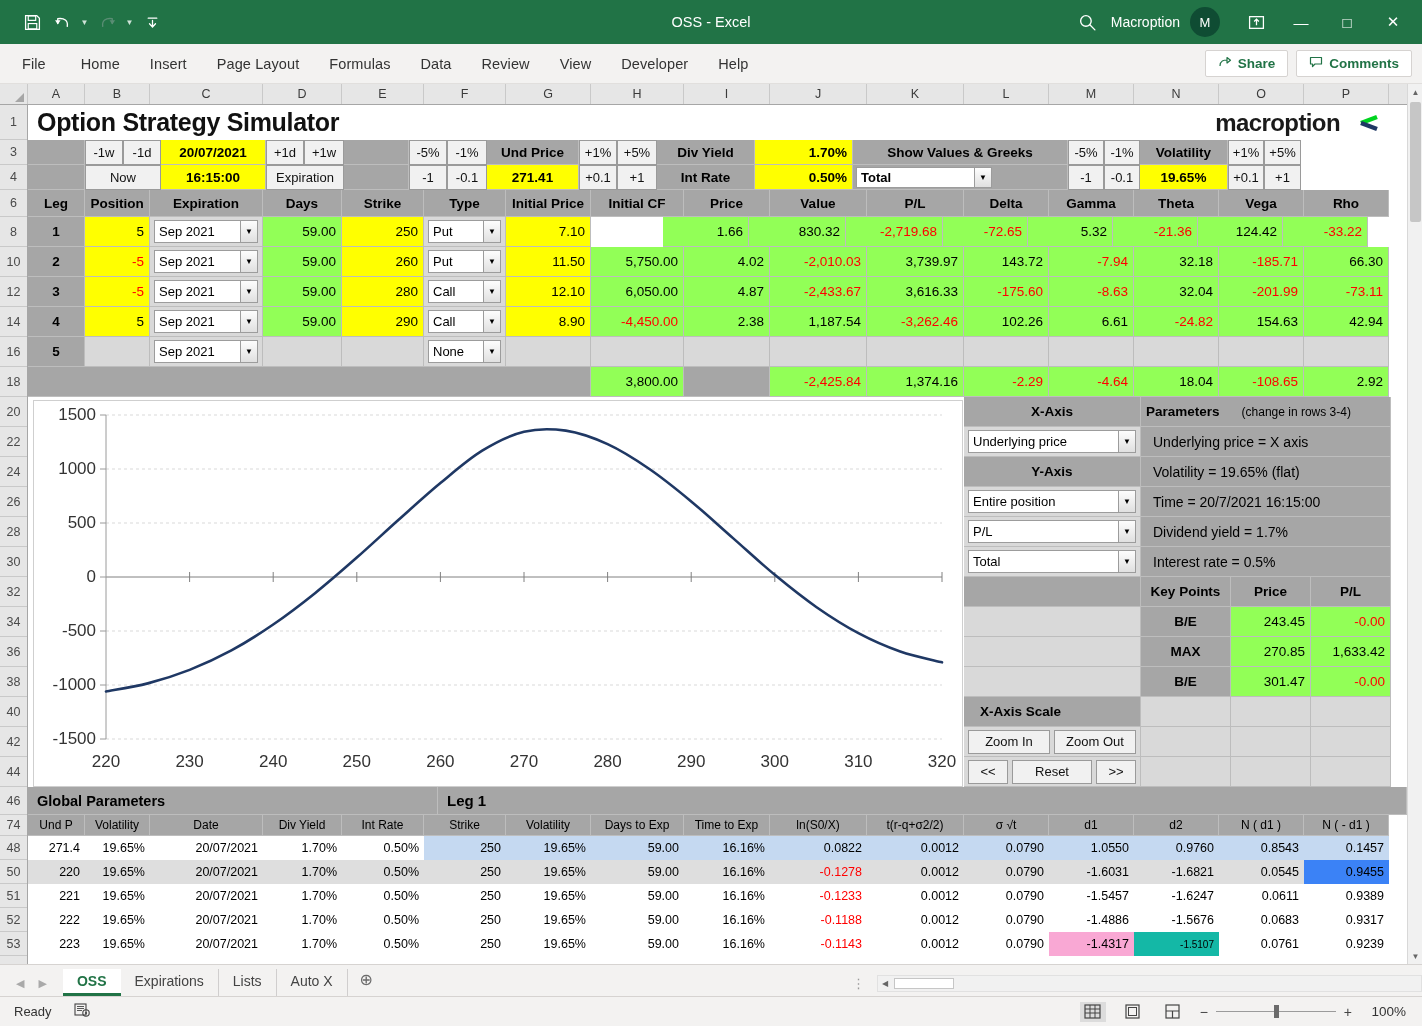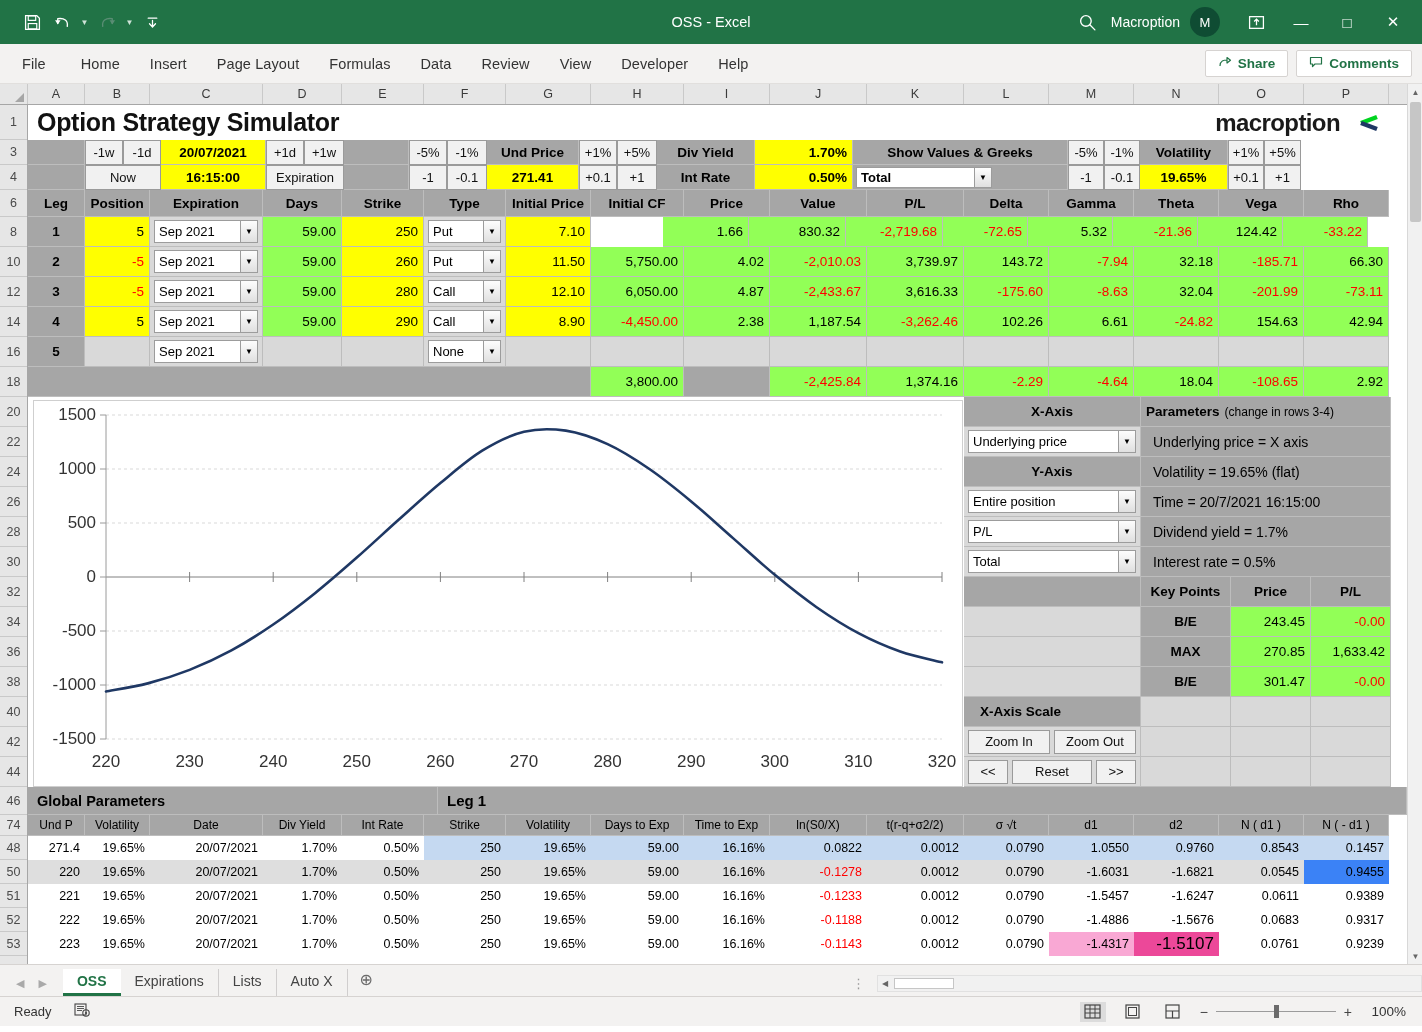--- a/index.html
+++ b/index.html
@@ -573,21 +573,21 @@
               <line x1="908" y1="171" x2="908" y2="181" stroke="#808080" stroke-width="1"></line>
               <text x="908" y="366" text-anchor="middle" font-size="17" fill="#333" font-family="&quot;Liberation Sans&quot;, sans-serif">320</text>
               <path d="M72,290.48 C78.96666666666667,289.13 99.86666666666667,285.98 113.80000000000001,282.38 C127.73333333333335,278.78 141.66666666666669,274.37 155.60000000000002,268.88 C169.53333333333336,263.39 183.46666666666664,257 197.39999999999998,249.44 C211.33333333333331,241.88 225.26666666666668,233.05999999999997 239.20000000000002,223.51999999999998 C253.13333333333335,213.98 267.06666666666666,203.36 281,192.20000000000002 C294.93333333333334,181.04000000000002 308.8666666666666,168.8 322.79999999999995,156.56 C336.7333333333333,144.32 350.66666666666663,131.18 364.59999999999997,118.75999999999999 C378.5333333333333,106.33999999999999 392.4666666666667,93.55999999999999 406.40000000000003,82.03999999999999 C420.33333333333337,70.52 434.26666666666665,58.19 448.2,49.64 C462.1333333333333,41.09 476.06666666666666,34.07 490,30.74 C503.93333333333334,27.409999999999997 517.8666666666667,27.59 531.8,29.66 C545.7333333333332,31.73 559.6666666666665,36.769999999999996 573.5999999999999,43.16 C587.5333333333333,49.55 601.4666666666667,58.46 615.4,68 C629.3333333333333,77.54 643.2666666666667,88.88000000000001 657.1999999999999,100.4 C671.1333333333332,111.92 685.0666666666666,124.88000000000001 699,137.12 C712.9333333333334,149.36 726.8666666666668,162.32 740.8000000000001,173.84 C754.7333333333333,185.36 768.6666666666667,196.52 782.6,206.24 C796.5333333333333,215.96 810.4666666666667,224.78 824.4,232.16 C838.3333333333333,239.54 852.2666666666667,245.65999999999997 866.1999999999999,250.51999999999998 C880.1333333333332,255.38 901.0333333333333,259.52 908,261.32" fill="none" stroke="#1F3864" stroke-width="2.6" stroke-linejoin="round" stroke-linecap="round"></path>
             </svg>
         </div>
 
         <div style="width:444px;margin-left:1px;font-size:13.5px">
 
           <div class="r" style="height:30px">
             <div class="c gray ctr" style="width:177px">X-Axis</div>
-            <div class="c gray" style="width:250px;gap:5px">
+            <div class="c gray" style="width:250px;gap:22px">
               <span class="bold">Parameters</span>
               <span style="font-weight:normal;font-size:12px">(change in rows 3-4)</span>
             </div>
           </div>
           <div class="r" style="height:30px">
             <div class="c lgray" style="width:177px;padding:3px 4px">
               <div class="combo" style="width:100%;height:23px">
                 <span>Underlying price</span>
                 <span class="arrow">▼</span>
               </div>
@@ -785,21 +785,21 @@
             <div class="c rgt" style="width: 79px; font-size: 12.5px; border-right: none; border-bottom: none; background: rgb(255, 255, 255);">1.70%</div>
             <div class="c rgt" style="width: 82px; font-size: 12.5px; border-right: none; border-bottom: none; background: rgb(255, 255, 255);">0.50%</div>
             <div class="c rgt" style="width: 82px; font-size: 12.5px; border-right: none; border-bottom: none; background: rgb(255, 255, 255);">250</div>
             <div class="c rgt" style="width: 85px; font-size: 12.5px; border-right: none; border-bottom: none; background: rgb(255, 255, 255);">19.65%</div>
             <div class="c rgt" style="width: 93px; font-size: 12.5px; border-right: none; border-bottom: none; background: rgb(255, 255, 255);">59.00</div>
             <div class="c rgt" style="width: 86px; font-size: 12.5px; border-right: none; border-bottom: none; background: rgb(255, 255, 255);">16.16%</div>
             <div class="c rgt neg" style="width: 97px; font-size: 12.5px; border-right: none; border-bottom: none; background: rgb(255, 255, 255);">-0.1143</div>
             <div class="c rgt" style="width: 97px; font-size: 12.5px; border-right: none; border-bottom: none; background: rgb(255, 255, 255);">0.0012</div>
             <div class="c rgt" style="width: 85px; font-size: 12.5px; border-right: none; border-bottom: none; background: rgb(255, 255, 255);">0.0790</div>
             <div class="c rgt" style="width: 85px; font-size: 12.5px; border-right: none; border-bottom: none; background: #f9a8d4;">-1.4317</div>
-            <div class="c rgt" style="width: 85px; font-size: 17px; border-right: none; border-bottom: none; background: #ec4899;">-1.5107</div>
+            <div class="c rgt" style="width: 85px; font-size: 10px; border-right: none; border-bottom: none; background: #14b8a6;">-1.5107</div>
             <div class="c rgt" style="width: 85px; font-size: 12.5px; border-right: none; border-bottom: none; background: rgb(255, 255, 255);">0.0761</div>
             <div class="c rgt" style="width: 85px; font-size: 12.5px; border-right: none; border-bottom: none; background: rgb(255, 255, 255);">0.9239</div>
           </div>
         </div>
     </div>
   </div>
 
   <div class="vscroll">
     <div class="scroll-arrow" style="top:0">▲</div>
     <div class="vthumb"></div>

